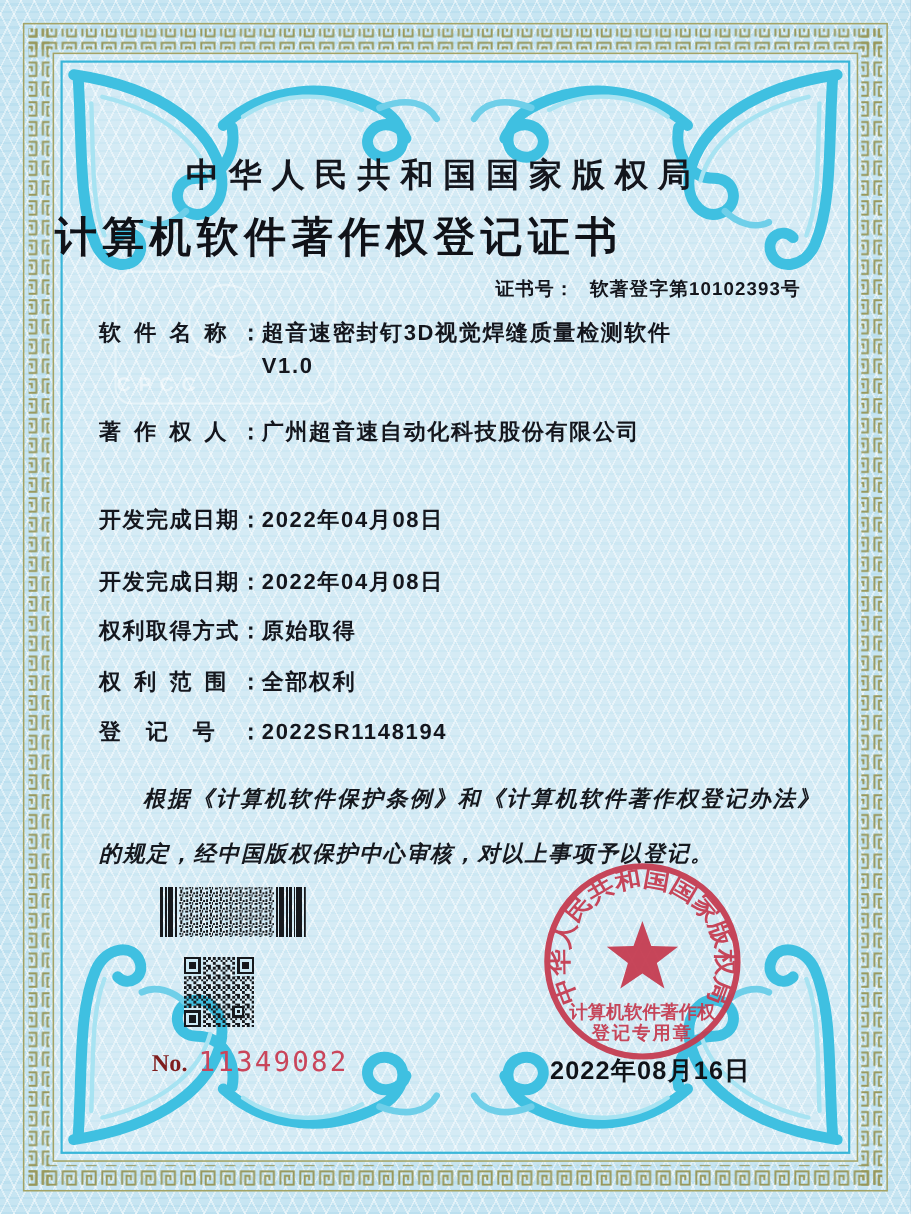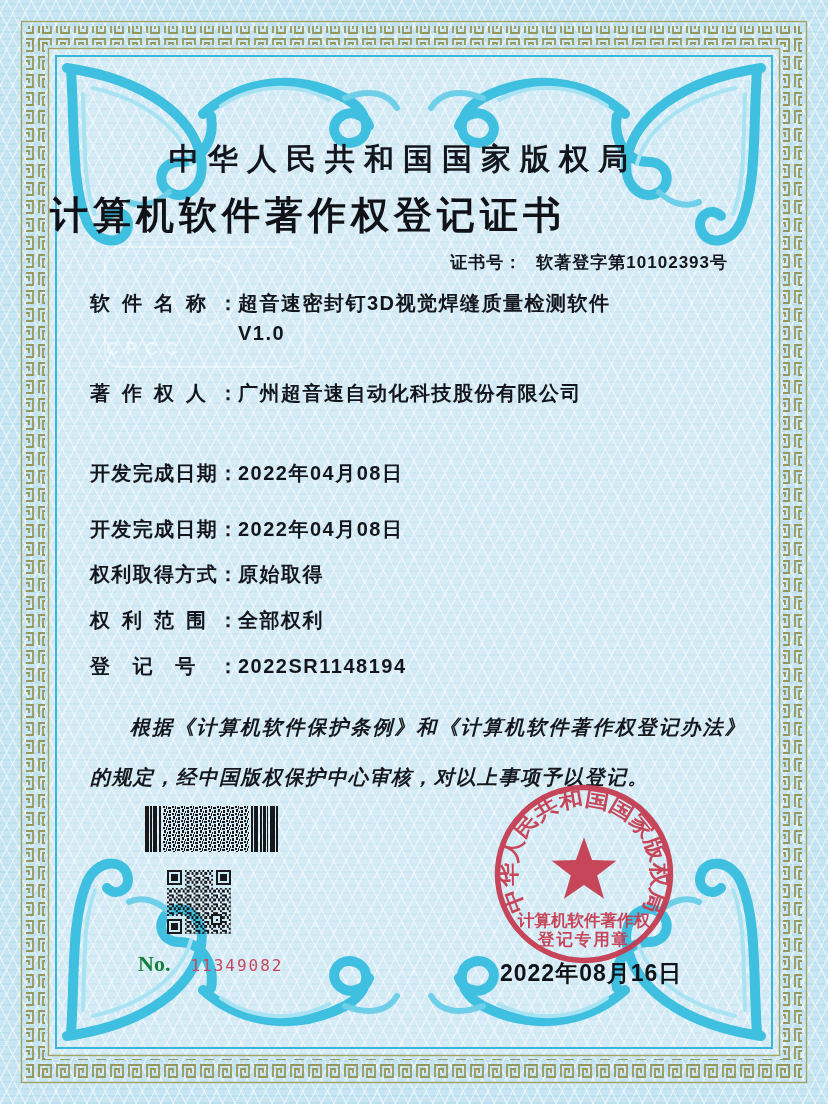--- a/index.html
+++ b/index.html
@@ -39,22 +39,22 @@
   .watermark{position:absolute;left:104px;top:246px;width:198px;height:118px;
     border:2px solid rgba(255,255,255,.5);border-radius:16px;opacity:.8;}
   .watermark .wm-txt{position:absolute;left:0;right:0;bottom:6px;text-align:left;
     color:rgba(255,255,255,.65);font-weight:bold;font-size:18px;letter-spacing:7px;}
   .watermark .wm-circle{position:absolute;left:50%;top:10px;width:64px;height:64px;margin-left:-34px;
     border:2px solid rgba(255,255,255,.5);border-radius:50%;}
 
   .barcode{position:absolute;left:145px;top:806px;}
   .qrcode{position:absolute;left:167px;top:870px;}
   .serial{position:absolute;left:138px;top:951px;font-size:22px;}
-  .serial .pre{font-family:"Liberation Serif",serif;color:#15803d;font-weight:bold;}
-  .serial .num{font-family:"DejaVu Sans Mono",monospace;color:#c9455b;letter-spacing:2px;margin-left:20px;font-size:16px;}
+  .serial .pre{font-family:"Liberation Serif",serif;color:#7f1d1d;font-weight:bold;}
+  .serial .num{font-family:"DejaVu Sans Mono",monospace;color:#c9455b;letter-spacing:2px;margin-left:10px;font-size:25px;}
 
   .seal{position:absolute;left:492px;top:782px;width:184px;height:184px;opacity:.93;}
   .issue-date{position:absolute;left:500px;top:958px;font-size:23px;font-weight:bold;
     color:#101318;letter-spacing:1px;}
 </style>
 </head>
 <body>
 
 <div class="page">
 

